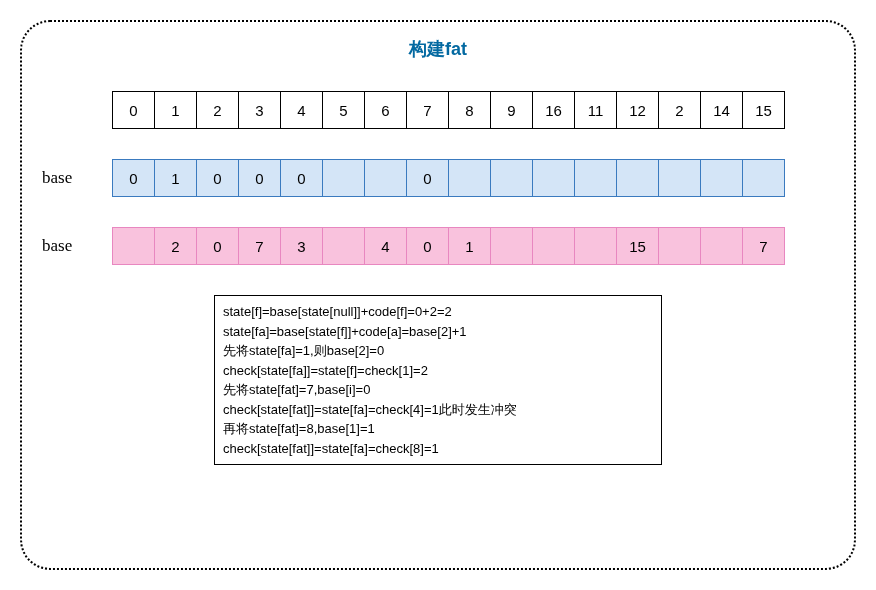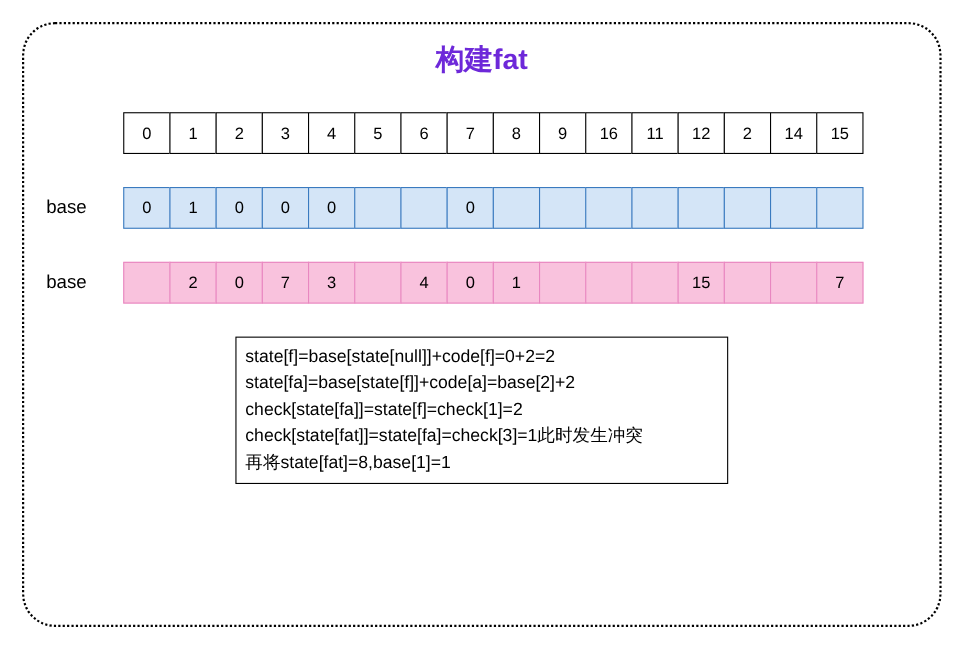--- a/index.html
+++ b/index.html
@@ -12,36 +12,37 @@
     width: 836px;
     height: 550px;
     border: 2px dotted #000;
     border-radius: 30px;
     position: relative;
     box-sizing: border-box;
     padding-top: 15px;
   }
   .title {
     text-align: center;
-    color: #6d28d9;
+    color: #0369a1;
     font-weight: bold;
-    font-size: 26px;
+    font-size: 18px;
     margin-bottom: 30px;
   }
   .row-wrapper {
     display: flex;
     align-items: center;
     margin-bottom: 30px;
     padding-left: 20px;
   }
   .label {
     width: 70px;
     font-size: 17px;
     text-align: left;
     flex-shrink: 0;
+    font-family: Liberation Serif, serif;
   }
   .array-row {
     display: flex;
   }
   .cell {
     width: 43px;
     height: 38px;
     border: 1px solid #000;
     display: flex;
     align-items: center;
@@ -62,21 +63,21 @@
   }
   .check-cell {
     background: #f9c2dd;
     border-color: #e887c0;
   }
   .textbox {
     width: 430px;
     margin: 20px auto 15px auto;
     border: 1px solid #000;
     padding: 6px 8px;
-    font-size: 16px;
+    font-size: 13px;
     line-height: 1.5;
   }
   .textbox div {
     white-space: nowrap;
   }
 </style>
 </head>
 <body>
 
 <div class="container">
@@ -143,18 +144,21 @@
         <div class="cell check-cell"></div>
         <div class="cell check-cell">15</div>
         <div class="cell check-cell"></div>
         <div class="cell check-cell"></div>
         <div class="cell check-cell">7</div>
       </div>
   </div>
 
   <div class="textbox" id="textbox">
       <div>state[f]=base[state[null]]+code[f]=0+2=2</div>
-      <div>state[fa]=base[state[f]]+code[a]=base[2]+2</div>
+      <div>state[fa]=base[state[f]]+code[a]=base[2]+1</div>
+      <div>先将state[fa]=1,则base[2]=0</div>
       <div>check[state[fa]]=state[f]=check[1]=2</div>
-      <div>check[state[fat]]=state[fa]=check[3]=1此时发生冲突</div>
+      <div>先将state[fat]=7,base[i]=0</div>
+      <div>check[state[fat]]=state[fa]=check[4]=1此时发生冲突</div>
       <div>再将state[fat]=8,base[1]=1</div>
+      <div>check[state[fat]]=state[fa]=check[8]=1</div>
     </div>
 </div>
 
 </body></html>

